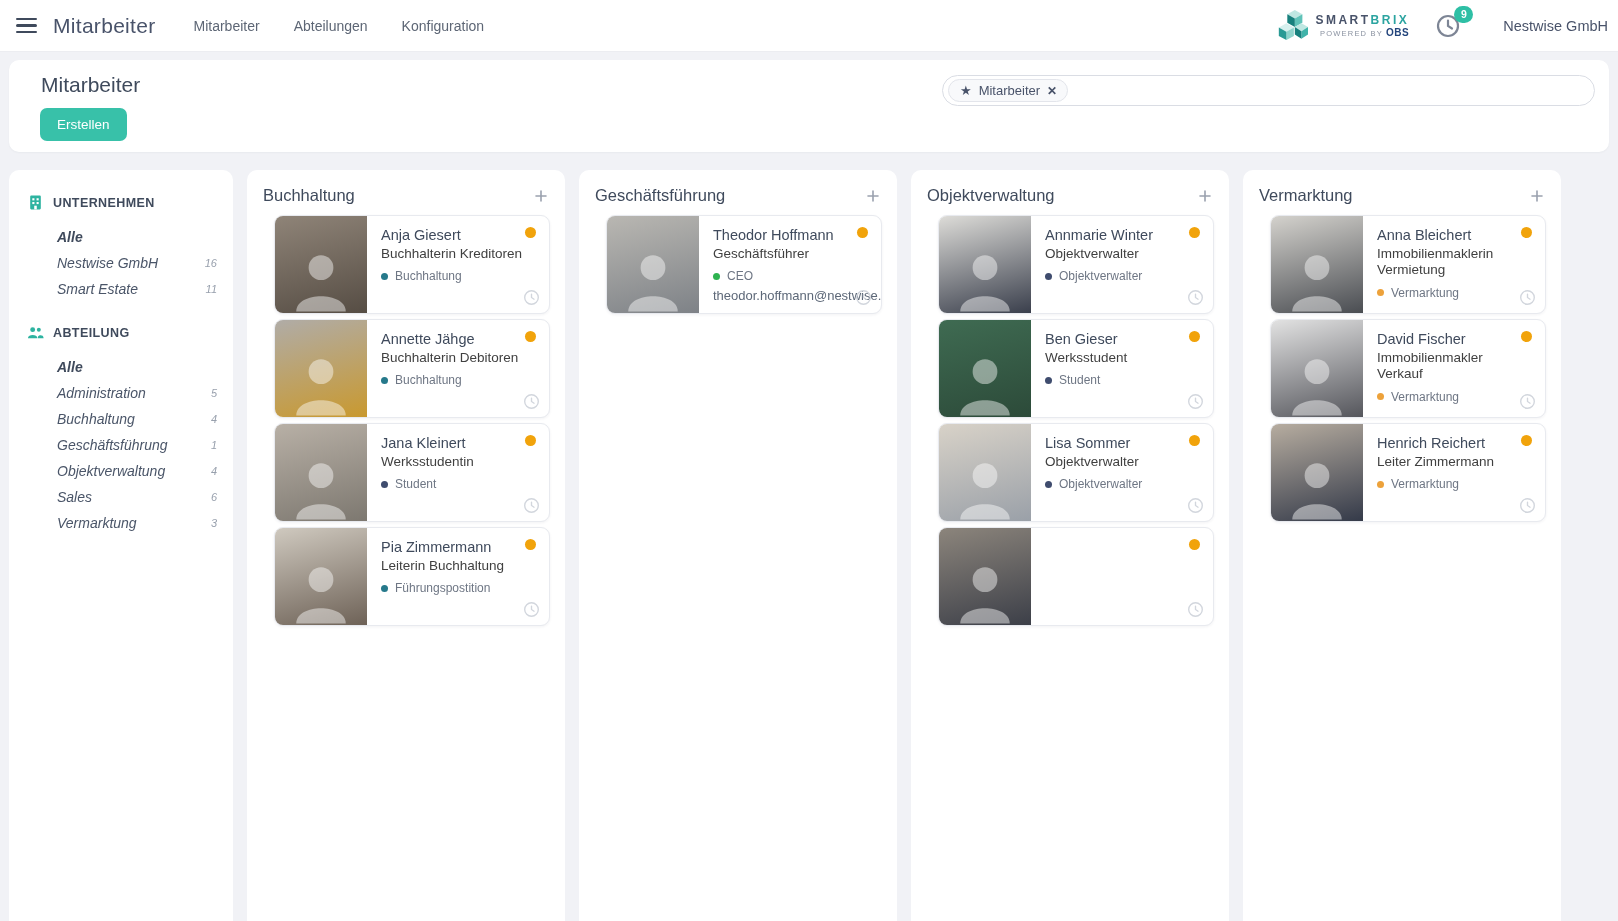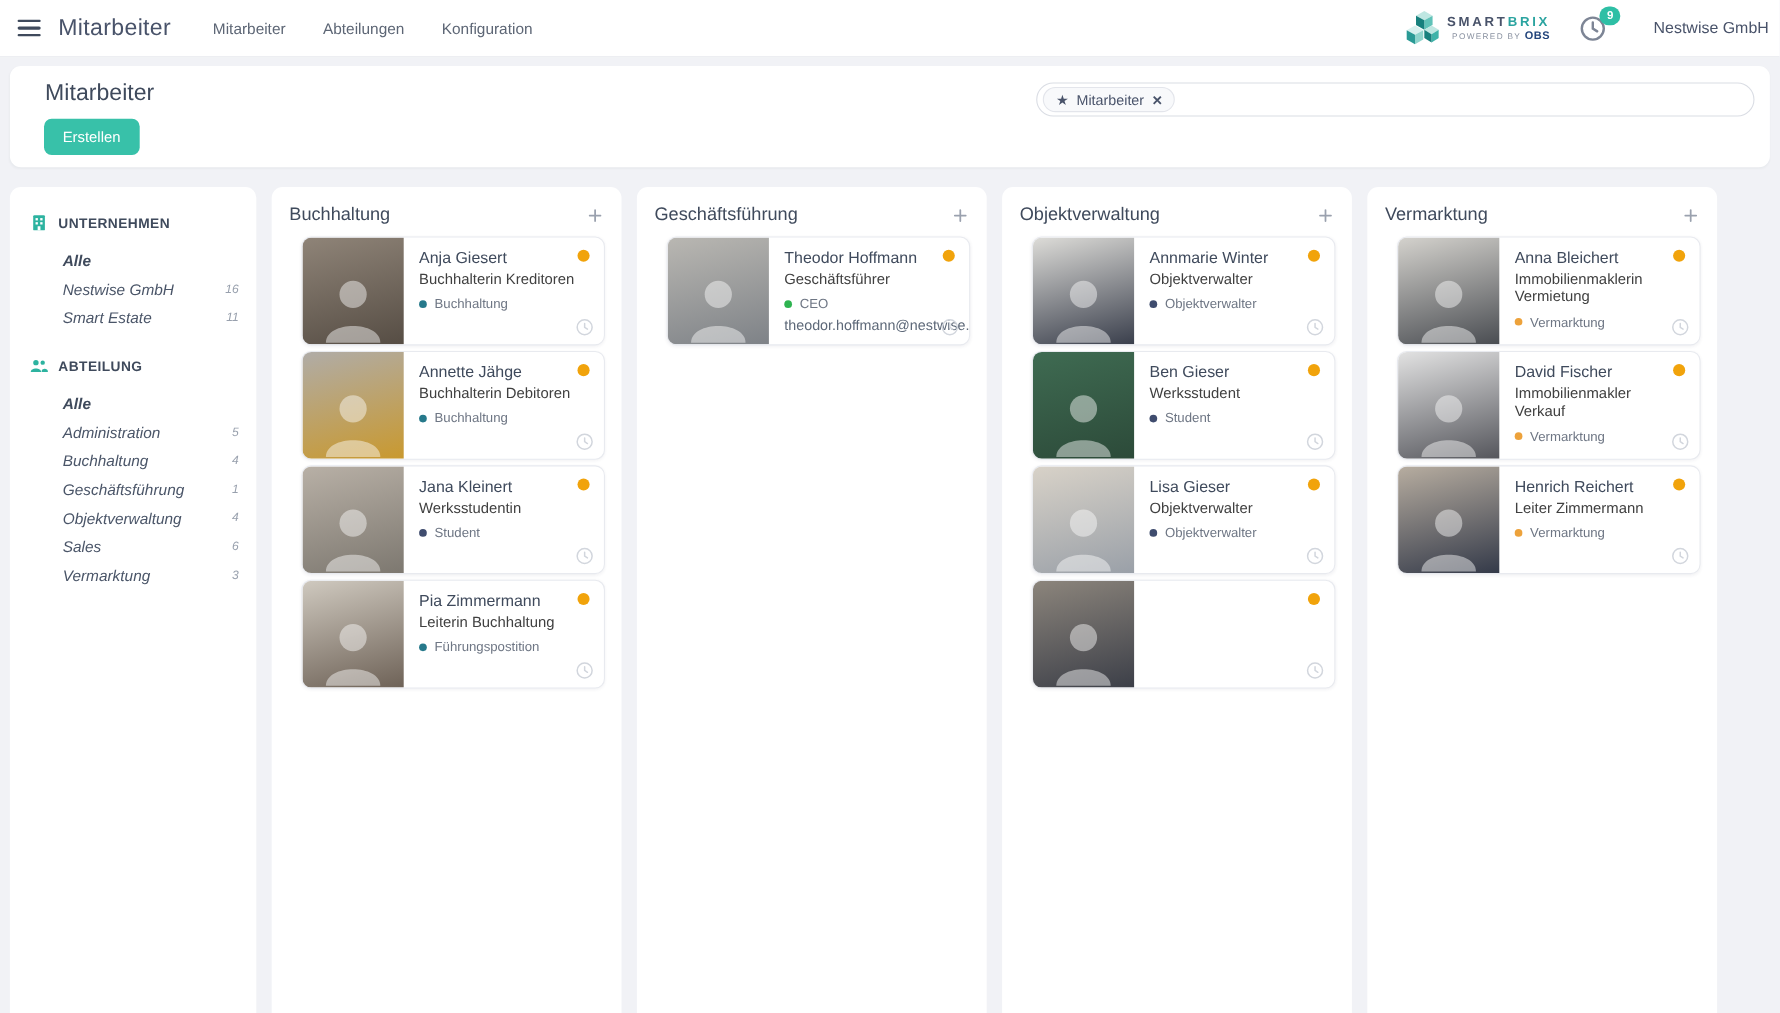--- a/index.html
+++ b/index.html
@@ -405,21 +405,21 @@
       </div>
 
       <div class="card">
         <div class="photo" style="background: linear-gradient(165deg, rgb(216, 210, 200) 0%, rgb(154, 160, 168) 100%);">
           <svg viewBox="0 0 64 56">
               <circle cx="32" cy="17" r="11" fill="rgba(255,255,255,.45)"></circle>
               <path d="M10 56 C10 38 54 38 54 56 Z" fill="rgba(255,255,255,.45)"></path>
             </svg>
         </div>
         <div class="card-body">
-          <div class="emp-name">Lisa Gieser</div>
+          <div class="emp-name">Lisa Sommer</div>
           <div class="emp-job">Objektverwalter</div>
           <div class="emp-tag">
             <span class="tag-dot" style="background: rgb(63, 76, 110);"></span>
             <span class="tag-label">Objektverwalter</span>
           </div>
         </div>
         <span class="status-dot" style="background: rgb(241, 163, 11);"></span>
         <svg class="clock-icon" viewBox="0 0 20 20">
             <circle cx="10" cy="10" r="8" fill="none" stroke="#d2d6dd" stroke-width="1.6"></circle>
             <path d="M10 6 V10 L13 12" fill="none" stroke="#d2d6dd" stroke-width="1.6" stroke-linecap="round"></path>

